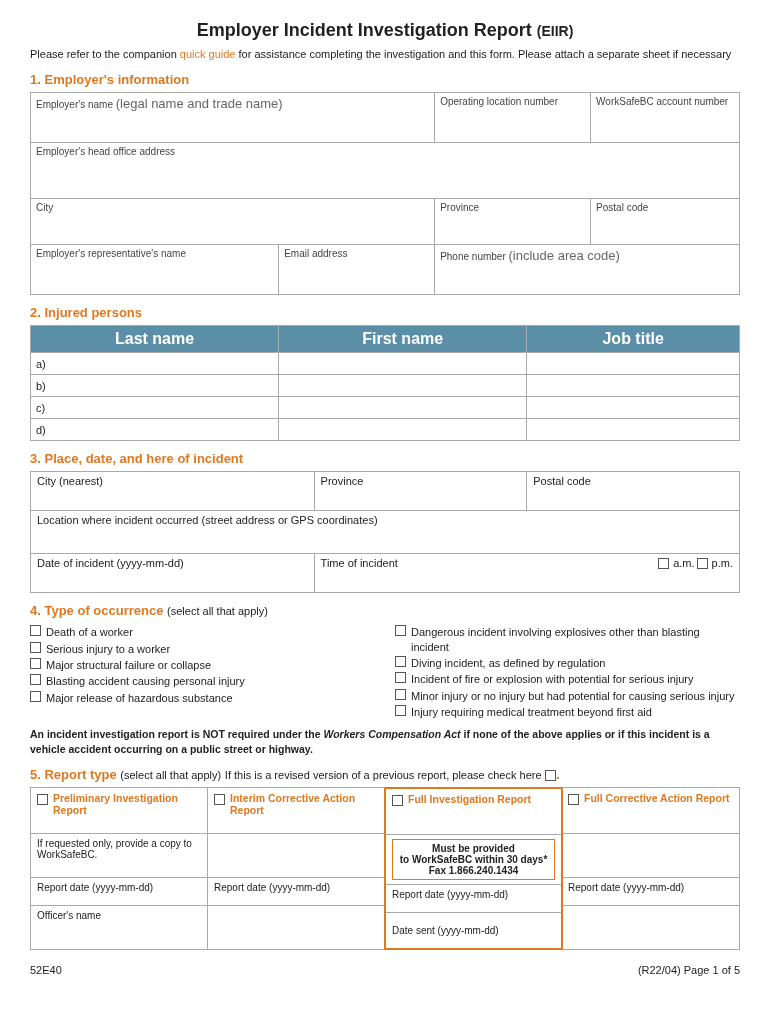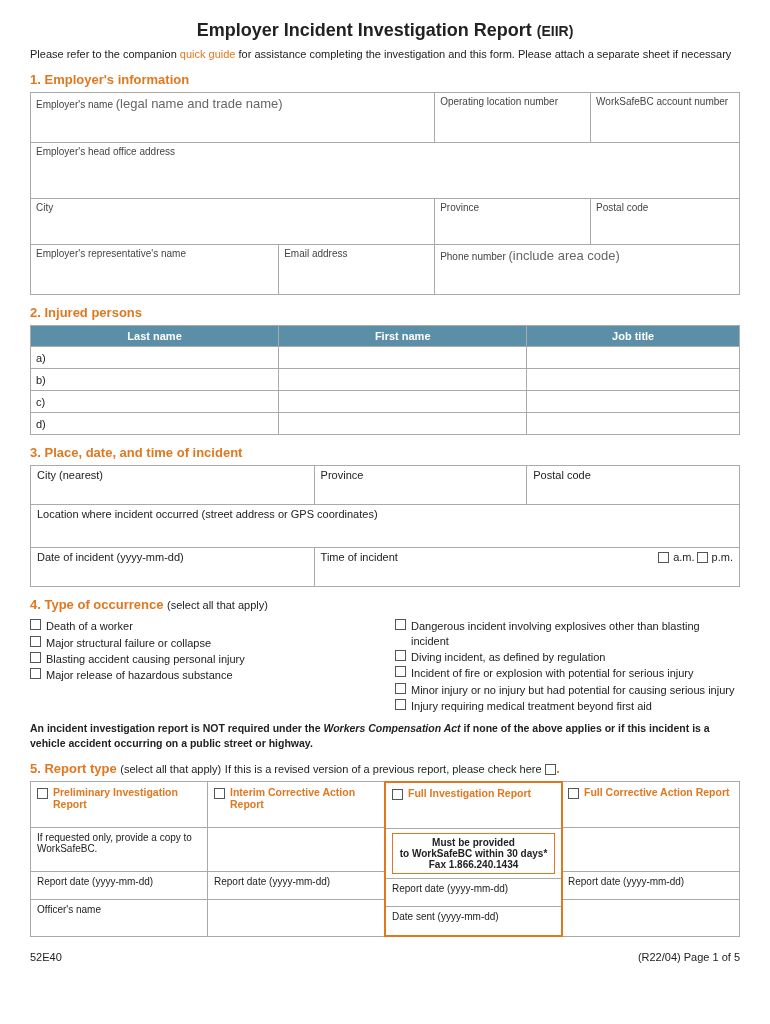--- a/index.html
+++ b/index.html
@@ -64,21 +64,21 @@
     }
     
     .injured-table {
       width: 100%;
       border-collapse: collapse;
       margin-bottom: 8px;
     }
     .injured-table th {
       background-color: #5b8fa8;
       color: #fff;
-      font-size: 11px;
+      font-size: 16px;
       font-weight: bold;
       border: 1px solid #aaa;
       padding: 4px 6px;
     }
     .injured-table td {
       border: 1px solid #aaa;
       padding: 3px 5px;
       height: 22px;
       font-size: 11px;
     }
@@ -241,21 +241,21 @@
     </tr>
     <tr>
       <td><span>d)</span></td>
       <td></td>
       <td></td>
     </tr>
   </tbody>
 </table>
 
 <div class="section-title">
-  <span>3.</span>&nbsp;<span>Place, date, and time of incident</span>
+  <span>3.</span>&nbsp;<span>Place, date, and here of incident</span>
 </div>
 
 <table class="incident-table">
   <tbody>
       <tr>
     <td style="width:40%">
       <div class="field-label">
         <span>City</span>
         <span class="small-label">(nearest)</span>
       </div>
@@ -312,20 +312,24 @@
 </div>
 
 <div class="occurrence-columns">
   <div>
     <div class="occurrence-item">
       <span class="checkbox-box"></span>
       <span>Death of a worker</span>
     </div>
     <div class="occurrence-item">
       <span class="checkbox-box"></span>
+      <span>Serious injury to a worker</span>
+    </div>
+    <div class="occurrence-item">
+      <span class="checkbox-box"></span>
       <span>Major structural failure or collapse</span>
     </div>
     <div class="occurrence-item">
       <span class="checkbox-box"></span>
       <span>Blasting accident causing personal injury</span>
     </div>
     <div class="occurrence-item">
       <span class="checkbox-box"></span>
       <span>Major release of hazardous substance</span>
     </div>
@@ -399,21 +403,21 @@
       <div style="border:1.5px solid #e07820; padding:3px 6px; text-align:center; font-weight:bold; font-size:10px; width:100%;">
         <div>Must be provided</div>
         <div>to WorkSafeBC within 30 days*</div>
         <div>Fax 1.866.240.1434</div>
       </div>
     </div>
     <div style="padding:4px 6px; border-bottom:1px solid #aaa; min-height:28px; font-size:10px;">
       <span>Report date</span>
       <span class="small-label">(yyyy-mm-dd)</span>
     </div>
-    <div style="padding:4px 6px; min-height:28px; font-size:10px;">
+    <div style="padding:12px 6px; min-height:28px; font-size:10px;">
       <span>Date sent</span>
       <span class="small-label">(yyyy-mm-dd)</span>
     </div>
   </div>
 
   <div>
     <div style="padding:4px 6px; border-bottom:1px solid #aaa; min-height:46px; display:flex; align-items:flex-start; gap:5px;">
       <span class="checkbox-box" style="margin-top:2px;flex-shrink:0;"></span>
       <span style="color:#e07820; font-weight:bold; font-size:10.5px;">Full Corrective Action Report</span>
     </div>

